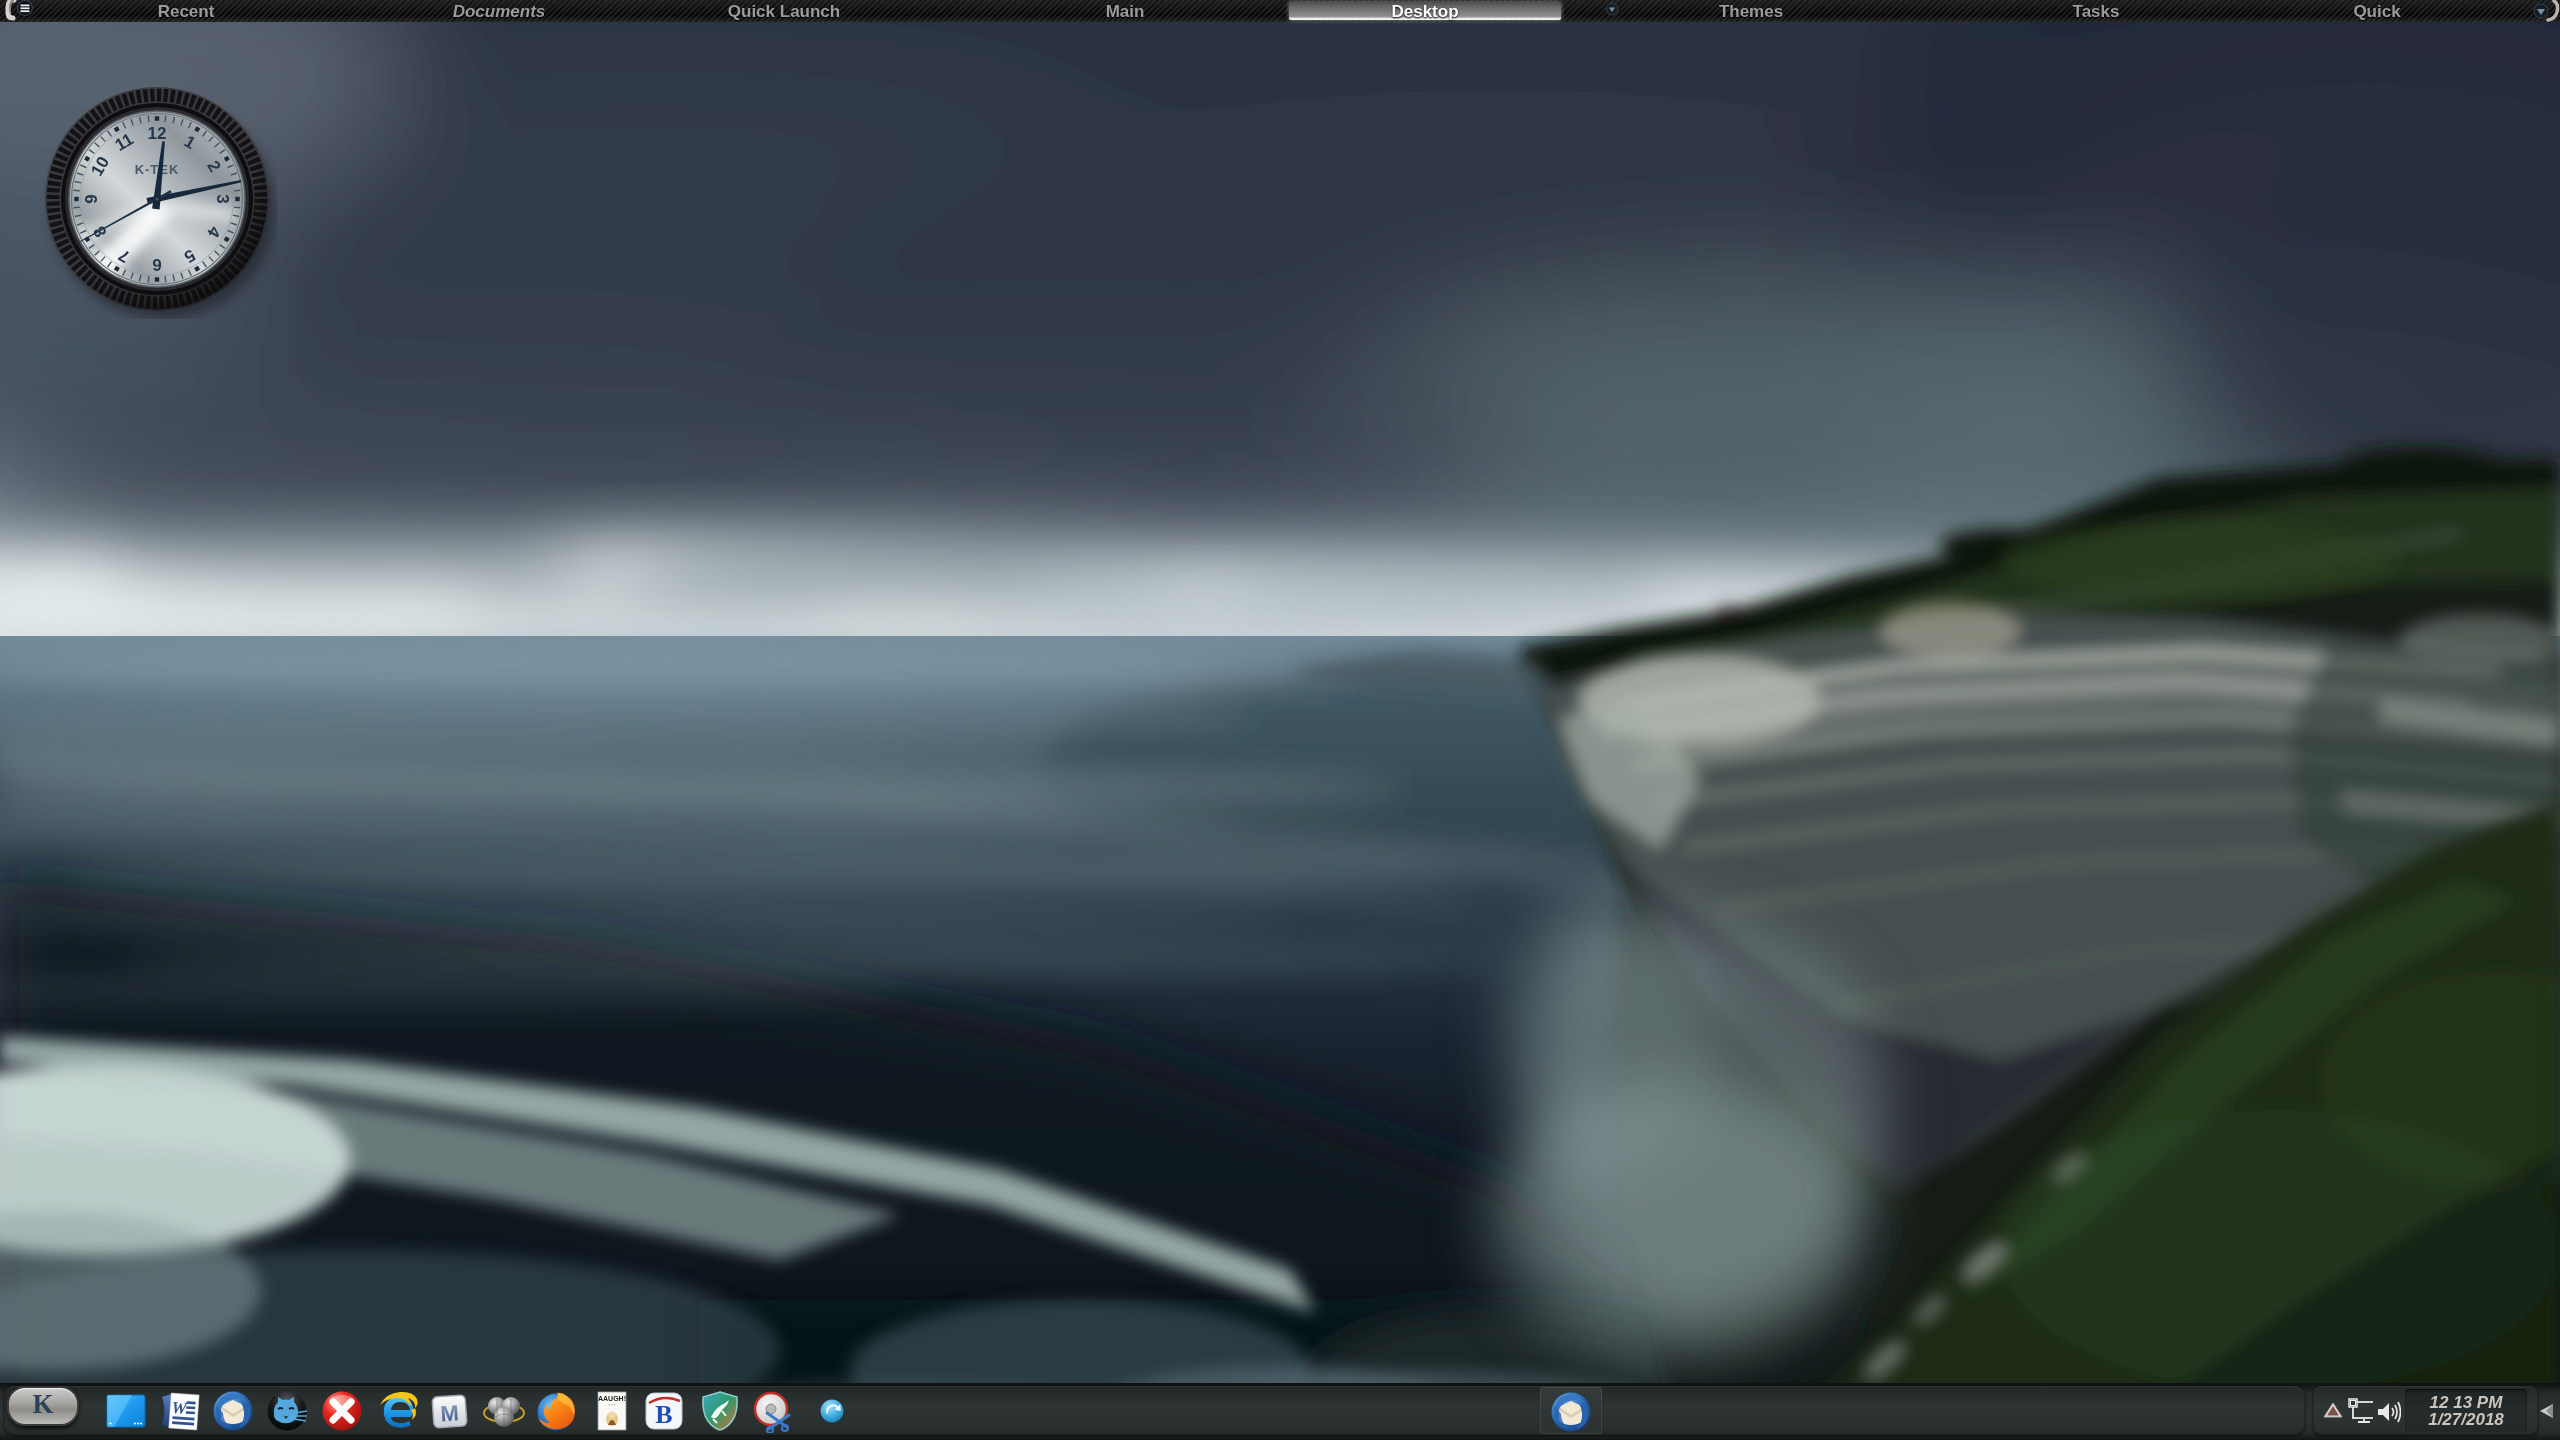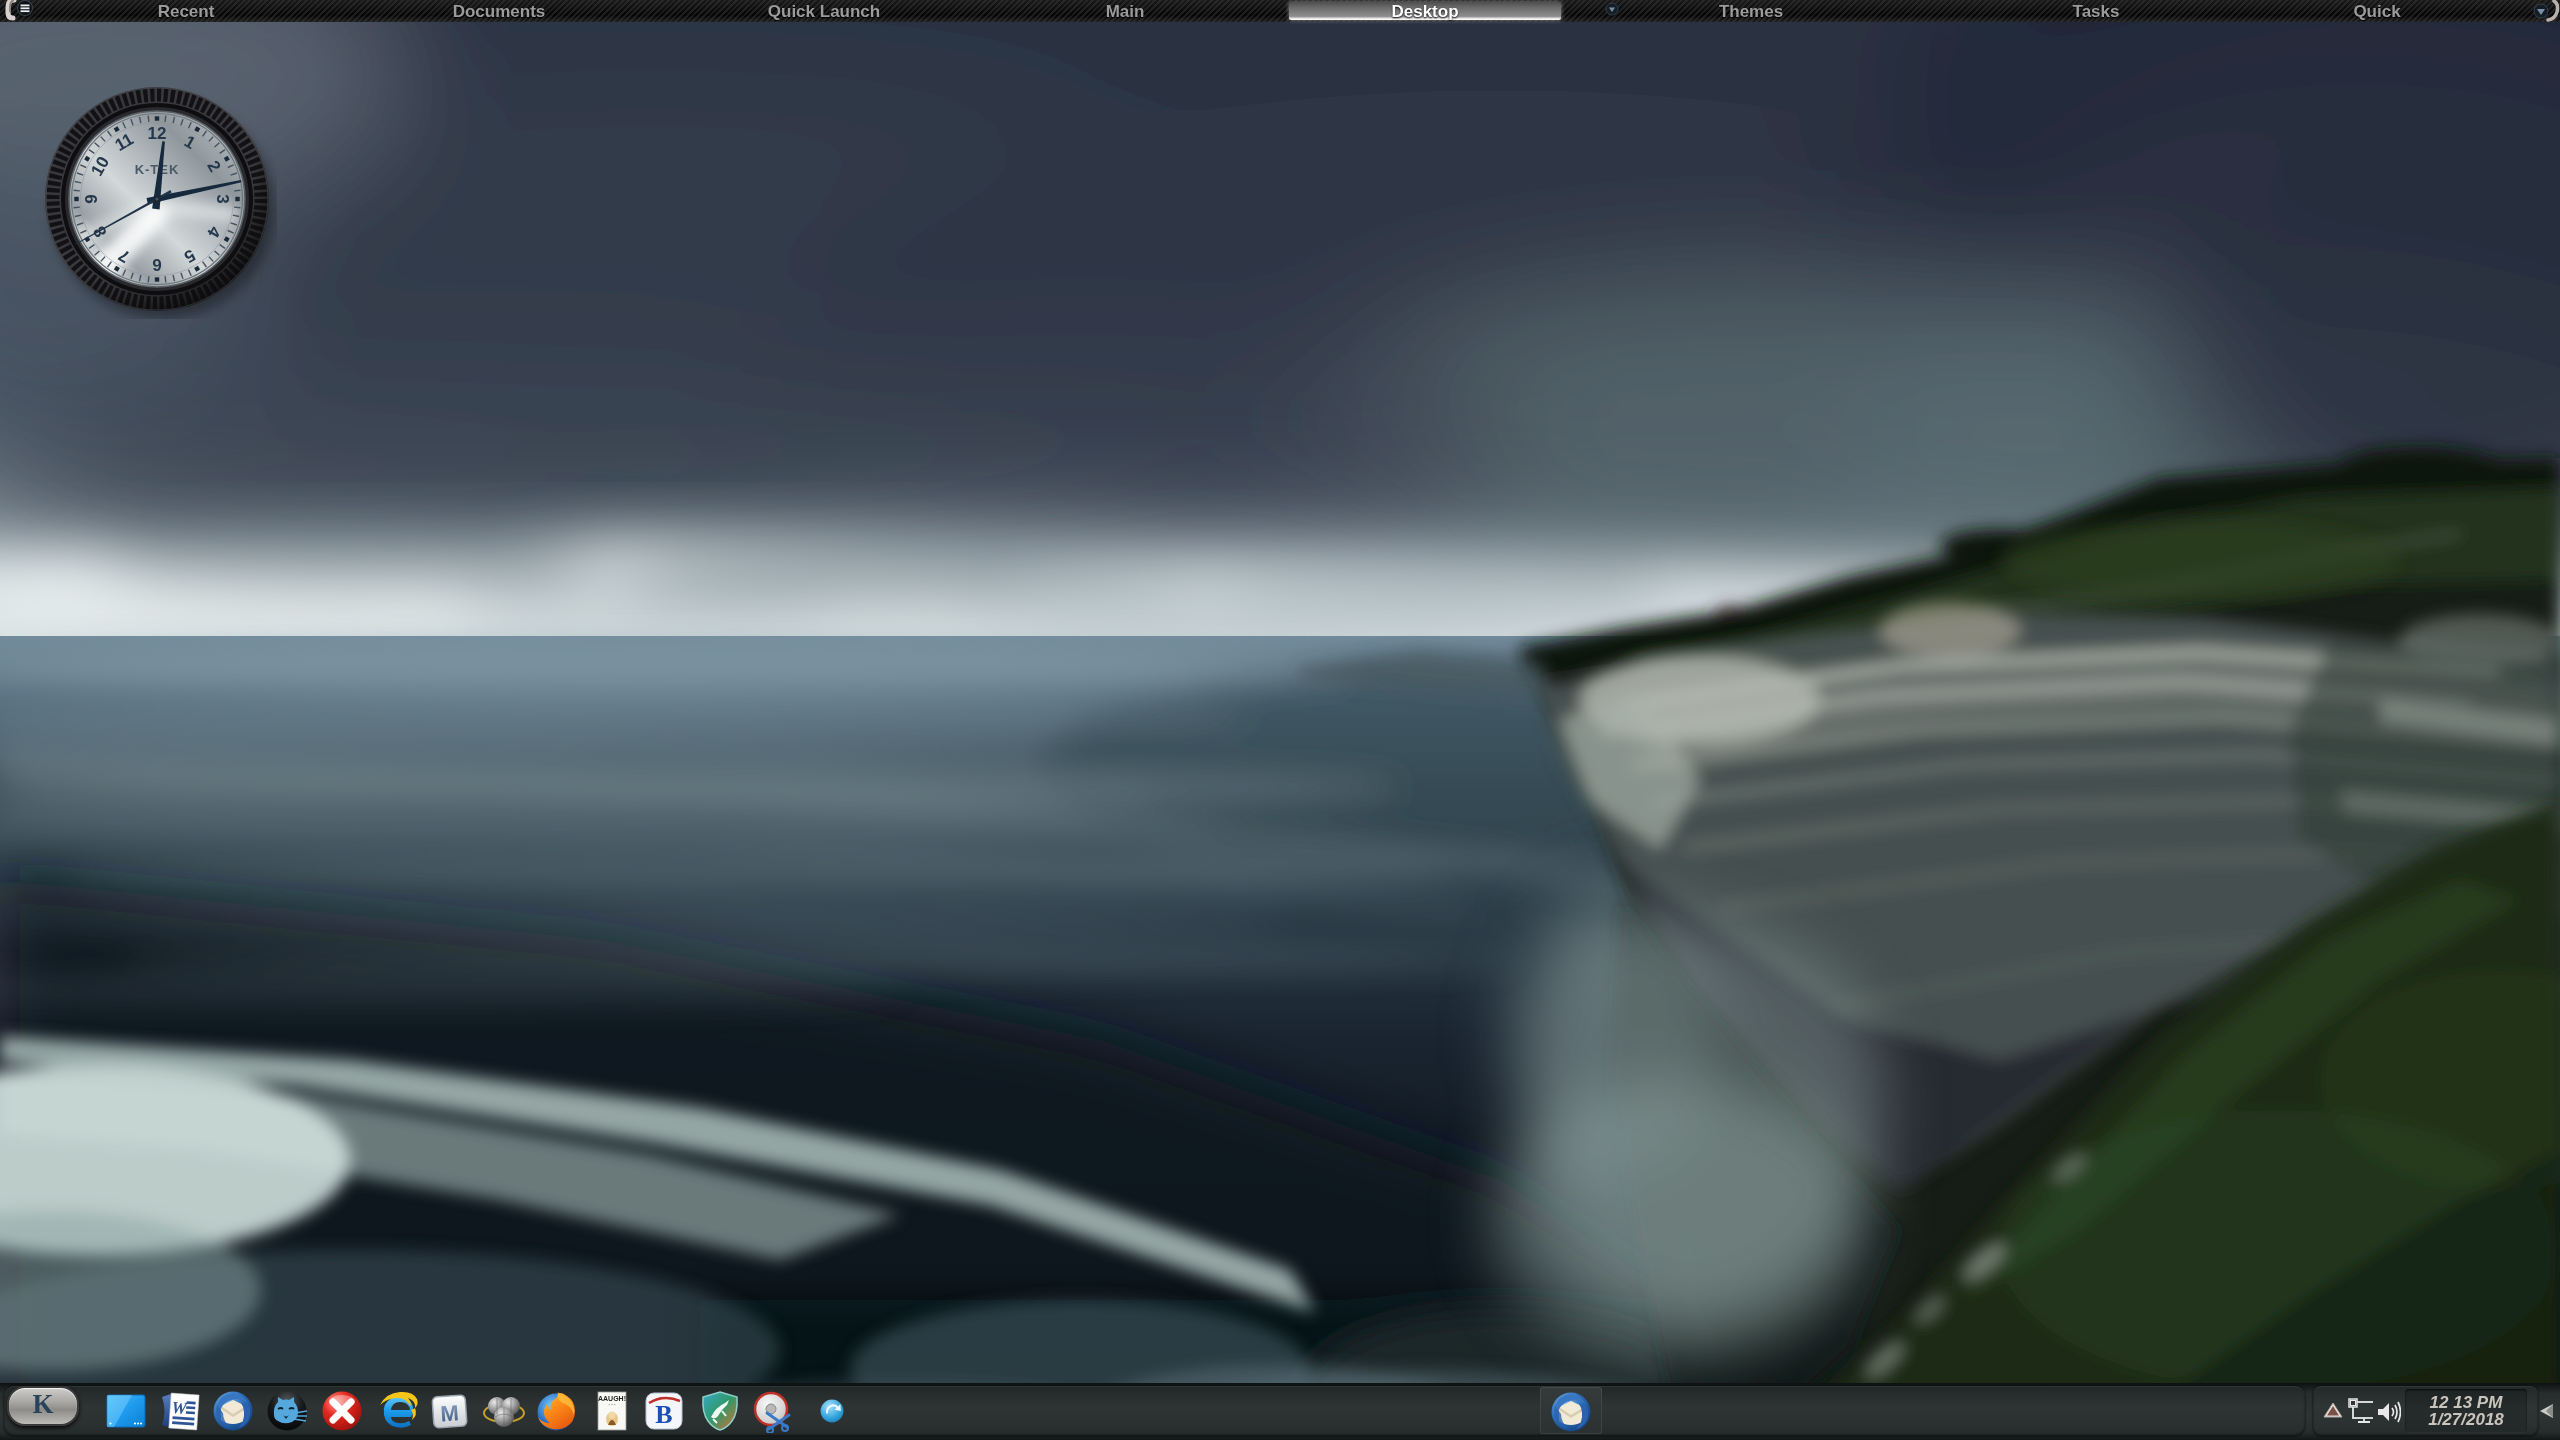--- a/index.html
+++ b/index.html
@@ -209,22 +209,22 @@
 
  <g filter="url(#b30)">
   <path d="M1580,920 Q1720,890 1840,980 Q1915,1070 1870,1190 Q1810,1310 1690,1320 Q1570,1310 1530,1160 Q1510,1020 1580,920 Z" fill="#93a9a8" opacity="0.42"></path>
   <ellipse cx="1680" cy="1220" rx="190" ry="140" fill="#a8bdba" opacity="0.4"></ellipse>
   <ellipse cx="1610" cy="1030" rx="110" ry="140" fill="#8da3a2" opacity="0.3"></ellipse>
  </g>
 </svg>
 
 <div id="topbar">
  <span class="lab" style="left:186px;">Recent</span>
- <span class="lab" style="left:499px;">Documents</span>
- <span class="lab" style="left:824px;">Quick Launch</span>
+ <span class="lab" style="left:499px;font-style:italic;">Documents</span>
+ <span class="lab" style="left:784px;">Quick Launch</span>
  <span class="lab" style="left:1125px;">Main</span>
  <span class="lab" style="left:1751px;">Themes</span>
  <span class="lab" style="left:2064px;padding-left:32px;">Tasks</span>
  <span class="lab" style="left:2377px;">Quick</span>
 </div>
 <div id="desktab">
       <span class="lab2">Desktop</span>
     </div>
 
 <svg id="aclock" width="240" height="240" viewBox="0 0 240 240" style="position:absolute;left:37px;top:79px;">

